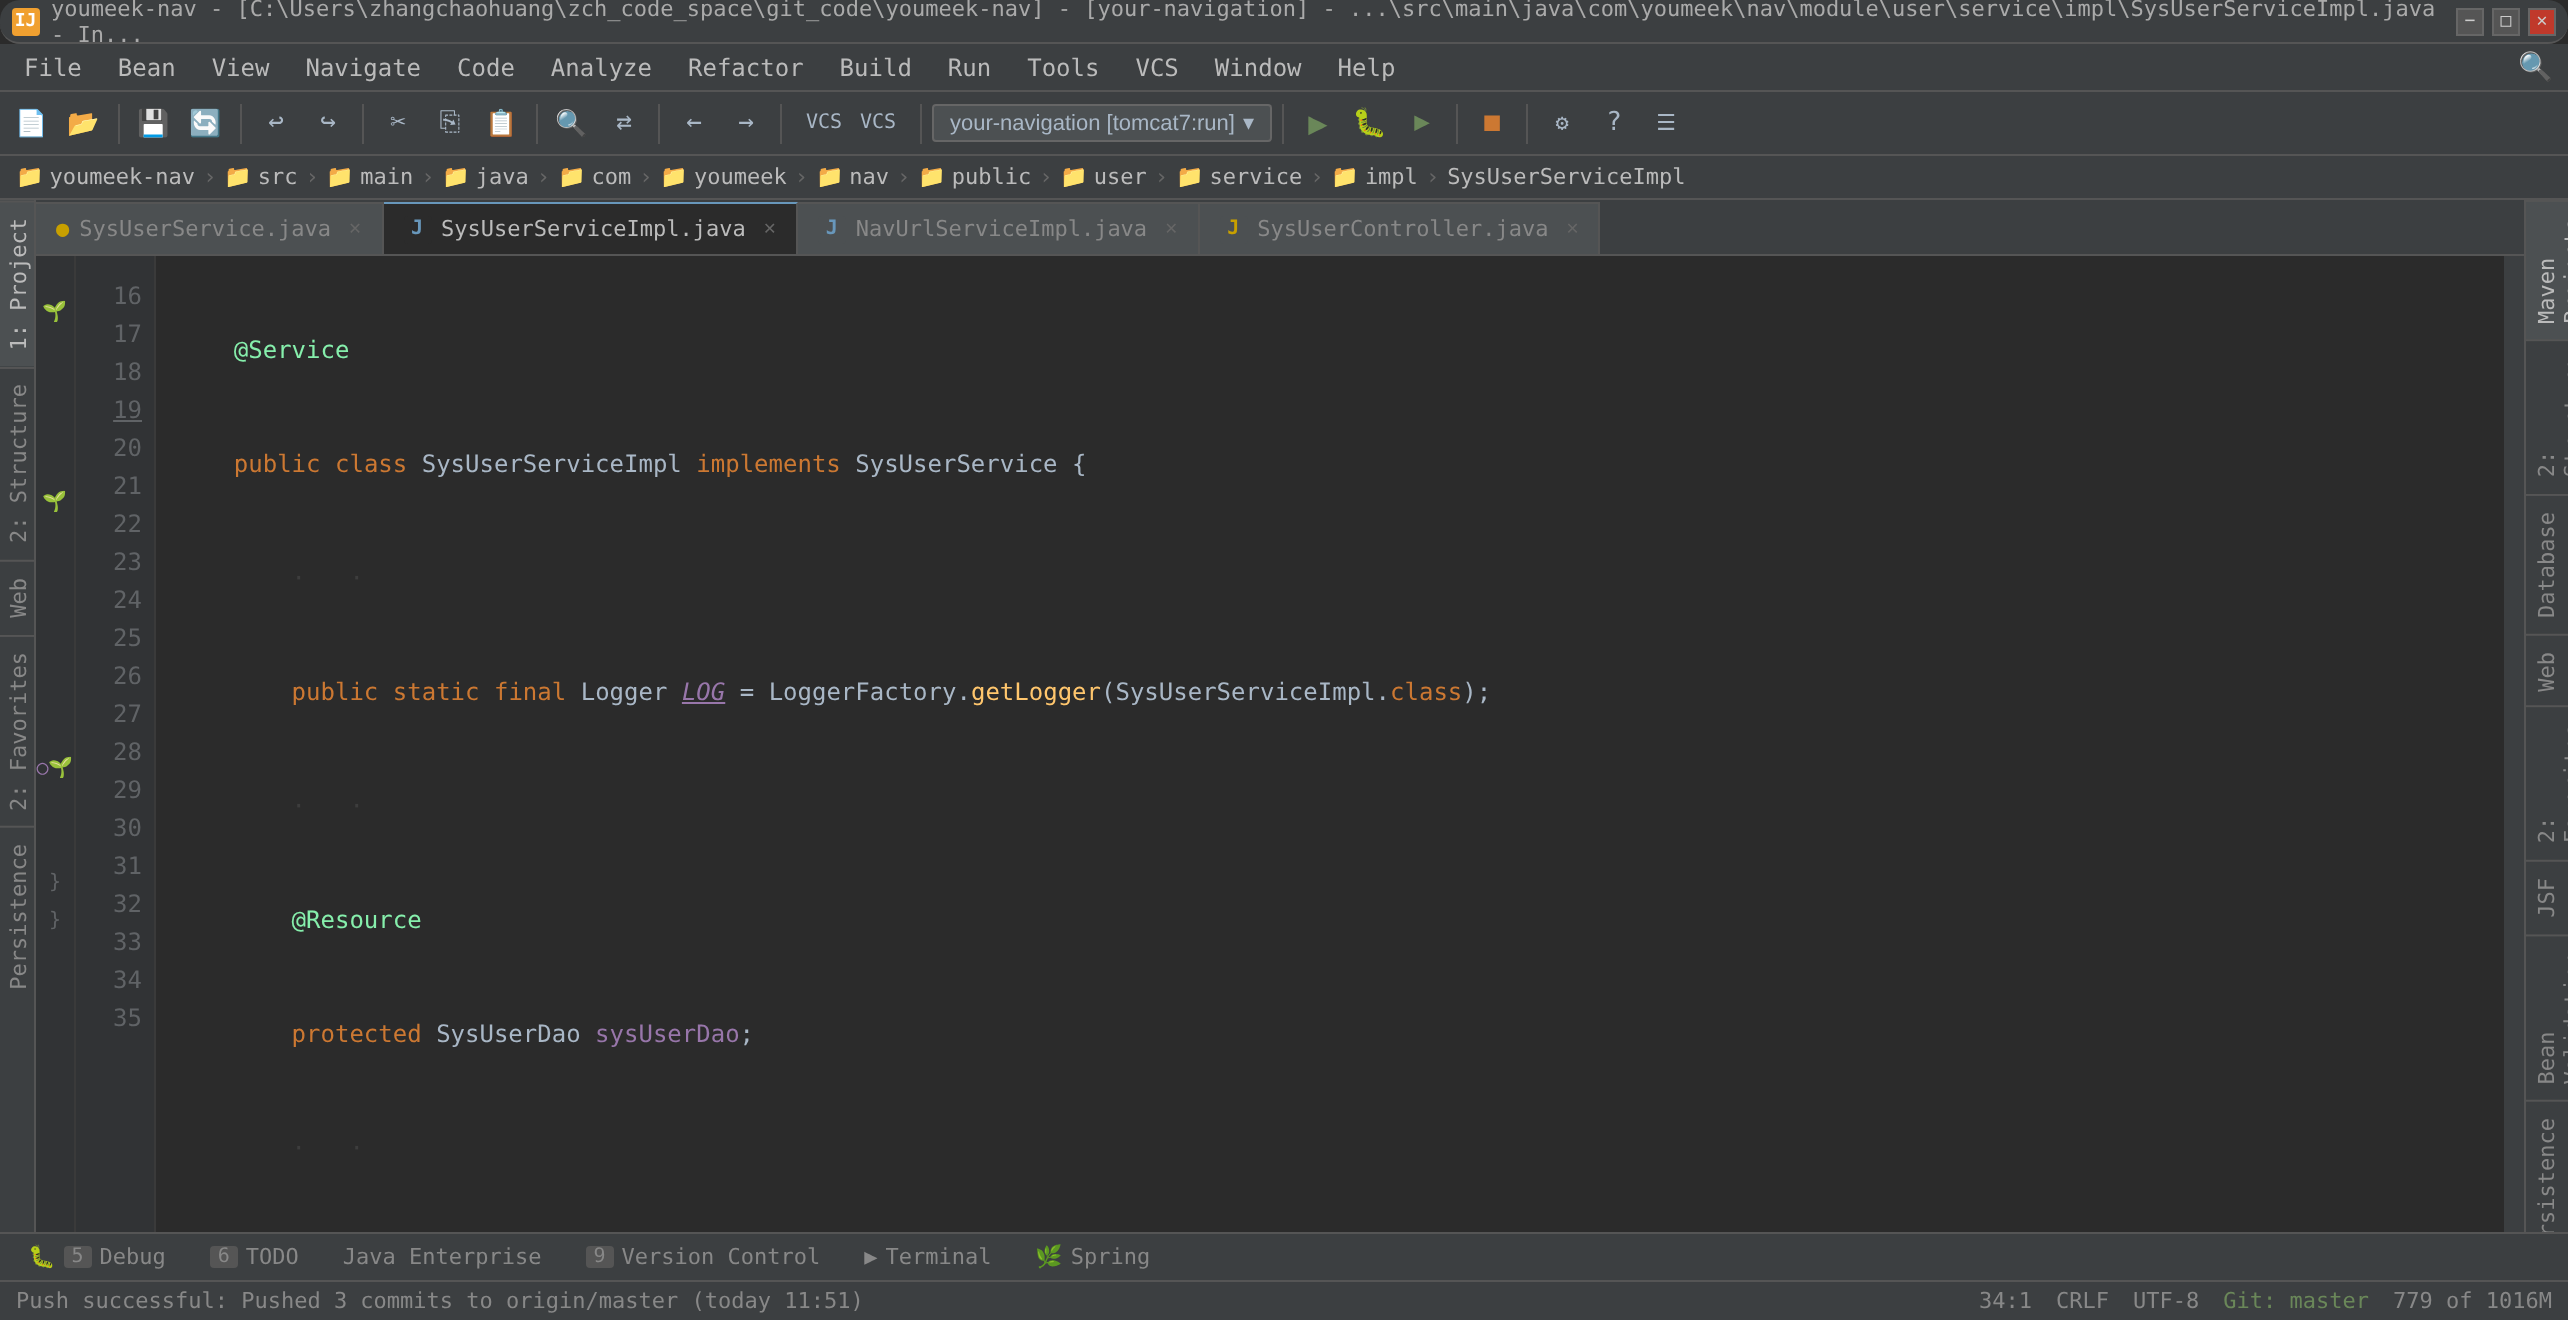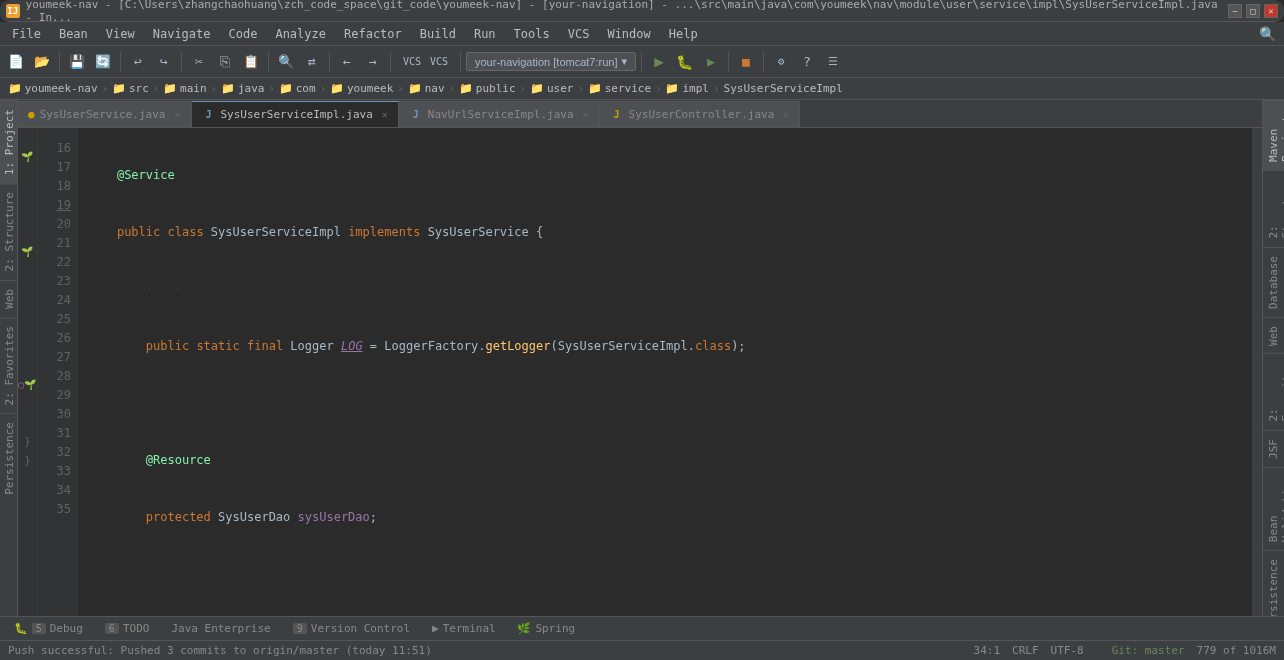--- a/index.html
+++ b/index.html
@@ -247,21 +247,21 @@
       color: #888;
       gap: 8px;
     }
     #status-bar .status-left {
       display: flex; align-items: center; gap: 4px;
     }
     #status-bar .status-right {
       margin-left: auto;
       display: flex; gap: 12px;
     }
-    .status-git { color: #6a8759; margin-left: 16px; }
+    .status-git { color: #6a8759; }
 
     
     #bottom-tabs {
       height: 24px;
       background: #3c3f41;
       display: flex;
       align-items: center;
       border-top: 1px solid #555;
       padding: 0 4px;
       gap: 2px;

